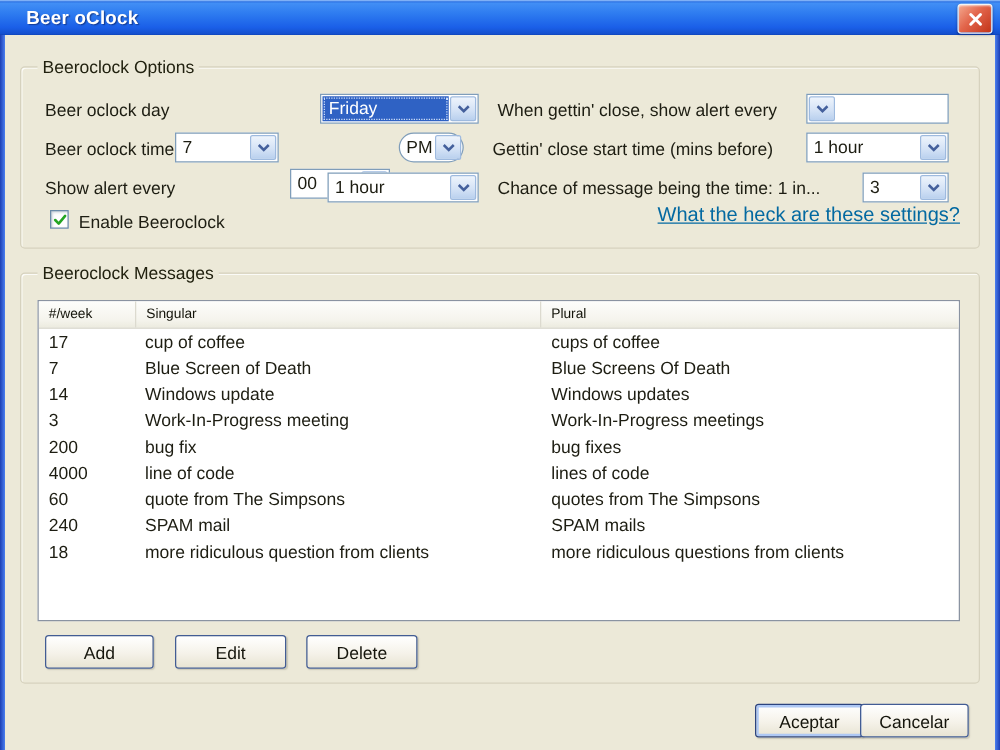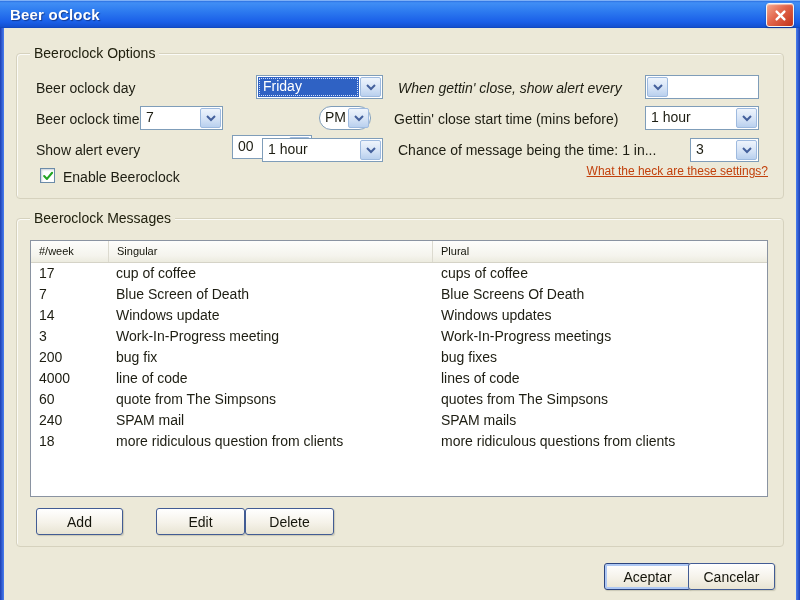--- a/index.html
+++ b/index.html
@@ -9,21 +9,21 @@
     font-family:"Liberation Sans",sans-serif;
     background:#ECE9D8;color:#1d1d12;
   }
   
   .titlebar{
     position:absolute;left:0;top:0;width:800px;height:28px;
     background:linear-gradient(180deg,#2160d6 0%,#418ef5 10%,#2e7cf0 38%,#1a5fe8 78%,#1450cf 96%,#0f44b8 100%);
     box-shadow:inset 0 1px 0 #7fb0f6;
     display:flex;align-items:center;
   }
-  .title{color:#fff;font-weight:bold;font-size:15px;padding-left:10px;text-shadow:1px 1px 1px rgba(0,0,40,.45);letter-spacing:.2px;}
+  .title{color:#fff;font-weight:bold;font-size:15px;padding-left:21px;text-shadow:1px 1px 1px rgba(0,0,40,.45);letter-spacing:.2px;}
   .close-btn{
     position:absolute;right:6px;top:3px;width:26px;height:22px;border-radius:3px;
     border:1px solid #f4f4f4;
     background:linear-gradient(135deg,#f4a98f 0%,#e2654b 45%,#c23318 100%);
     box-shadow:inset 0 1px 1px rgba(255,255,255,.55), 0 1px 2px rgba(0,0,30,.35);
     display:flex;align-items:center;justify-content:center;cursor:default;
   }
   
   .side{position:absolute;top:28px;bottom:0;width:4px;background:linear-gradient(90deg,#1c3eb3,#4a7ff0);}
   .side.l{left:0;}
@@ -46,21 +46,21 @@
   }
   .chev{width:10px;height:7px;}
   .chev path{stroke:#44609C;stroke-width:2;fill:none;}
   
   .checkbox{
     position:absolute;width:15px;height:15px;box-sizing:border-box;background:#fff;
     border:1px solid #6b8ba8;box-shadow:inset 1px 1px 2px rgba(120,140,160,.4);
     display:flex;align-items:center;justify-content:center;
   }
   .checkmark path{stroke:#23A523;stroke-width:2.4;fill:none;stroke-linecap:round;stroke-linejoin:round;}
-  .link{position:absolute;font-size:12px;color:#c2410c;text-decoration:underline;cursor:pointer;white-space:nowrap;}
+  .link{position:absolute;font-size:16px;color:#0369a1;text-decoration:underline;cursor:pointer;white-space:nowrap;}
   
   .listview{position:absolute;left:30px;top:240px;width:738px;height:257px;box-sizing:border-box;background:#fff;border:1px solid #8a93a1;overflow:hidden;}
   .lv-header{display:flex;height:22px;box-sizing:border-box;background:linear-gradient(180deg,#fdfdfb 0%,#f5f4ed 70%,#ecebdf 100%);border-bottom:1px solid #d5d3c7;}
   .lv-hcell{font-size:11px;line-height:21px;box-sizing:border-box;padding-left:8px;color:#14140a;}
   .h-week{width:78px;border-right:1px solid #dcdacf;}
   .h-sing{width:324px;border-right:1px solid #dcdacf;}
   .h-plur{flex:1;}
   .lv-row{display:flex;height:21px;font-size:14px;line-height:21px;}
   .c-week{width:78px;box-sizing:border-box;padding-left:8px;}
   .c-sing{width:324px;box-sizing:border-box;padding-left:7px;}
@@ -98,21 +98,21 @@
   <span class="lbl" style="left:36px;top:80px;">Beer oclock day</span>
   <div class="combo" style="left:256px;top:75px;width:127px;">
     <span class="combo-text sel">Friday</span>
     <span class="combo-btn">
         <svg class="chev" viewBox="0 0 10 7">
           <path d="M1 1 L5 5 L9 1"></path>
         </svg>
       </span>
   </div>
 
-  <span class="lbl" style="left:398px;top:80px;font-style:italic;">When gettin' close, show alert every</span>
+  <span class="lbl" style="left:398px;top:80px;">When gettin' close, show alert every</span>
   <div class="combo" style="left:645px;top:75px;width:114px;">
     <span class="combo-btn">
         <svg class="chev" viewBox="0 0 10 7">
           <path d="M1 1 L5 5 L9 1"></path>
         </svg>
       </span>
   </div>
 
   <span class="lbl" style="left:36px;top:111px;">Beer oclock time</span>
   <div class="combo" style="left:140px;top:106px;width:83px;">
@@ -232,19 +232,19 @@
         </div>
         <div class="lv-row">
           <span class="c-week">18</span>
           <span class="c-sing">more ridiculous question from clients</span>
           <span class="c-plur">more ridiculous questions from clients</span>
         </div>
       </div>
   </div>
 
   <button class="btn" style="left:36px;top:508px;width:87px;">Add</button>
-  <button class="btn" style="left:140px;top:508px;width:89px;margin-left:16px;">Edit</button>
+  <button class="btn" style="left:140px;top:508px;width:89px;">Edit</button>
   <button class="btn" style="left:245px;top:508px;width:89px;">Delete</button>
 
   <button class="btn default" style="left:583px;top:563px;width:87px;margin-left:21px;">Aceptar</button>
   <button class="btn" style="left:688px;top:563px;width:87px;">Cancelar</button>
 
 </div>
 
 </body></html>

